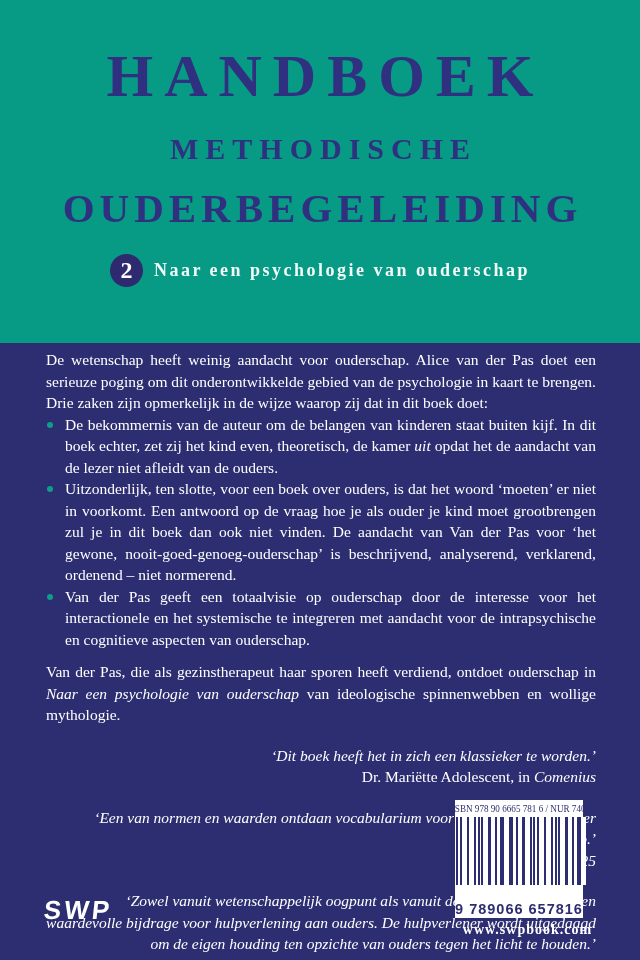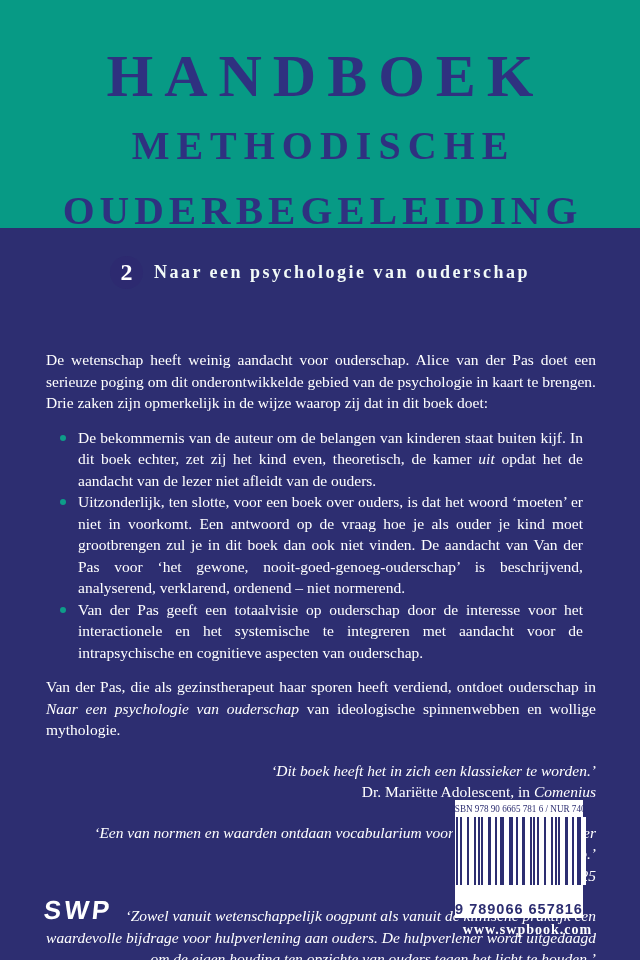--- a/index.html
+++ b/index.html
@@ -7,33 +7,33 @@
     position: relative;
     width: 640px; height: 960px;
     margin: 0 auto;
     background: #2d2e71;
     font-family: "Liberation Serif", serif;
     overflow: hidden;
   }
   
   .top-band {
     position: absolute; top:0; left:0;
-    width: 640px; height: 228px;
+    width: 640px; height: 343px;
     background: #079a85;
     display: flex; flex-direction: column; align-items: center;
   }
   .title-1 {
     margin-top: 46px;
     font-size: 60px; font-weight: bold; line-height: 1;
     letter-spacing: 11px; text-indent: 11px;
     color: #2f3180; white-space: nowrap;
   }
   .title-2 {
-    margin-top: 20px;
-    font-size: 40px; font-weight: bold; line-height: 1;
+    margin-top: 28px;
+    font-size: 30px; font-weight: bold; line-height: 1;
     letter-spacing: 7px; text-indent: 7px;
     color: #2f3180; white-space: nowrap;
   }
   .title-3 {
     margin-top: 24px;
     font-size: 41px; font-weight: bold; line-height: 1;
     letter-spacing: 5px; text-indent: 5px;
     color: #2f3180; white-space: nowrap;
   }
   .series-row {
@@ -55,21 +55,21 @@
   
   .body-block {
     position: absolute; top: 320px; left: 0;
     width: 640px; box-sizing: border-box;
     padding: 29px 44px 0 46px;
     color: #ffffff;
     font-size: 15.5px; line-height: 21.5px;
   }
   .body-block p { margin: 0; }
   .intro { text-align: justify; }
-  ul.highlights { list-style: none; margin: 13px; padding: 0; }
+  ul.highlights { list-style: none; margin: 0; padding: 0; }
   ul.highlights li {
     position: relative;
     padding-left: 19px;
     text-align: justify;
   }
   .bullet-dot {
     position: absolute; left: 1px; top: 8px;
     width: 6px; height: 6px; border-radius: 50%;
     background: #0e9d89;
   }

